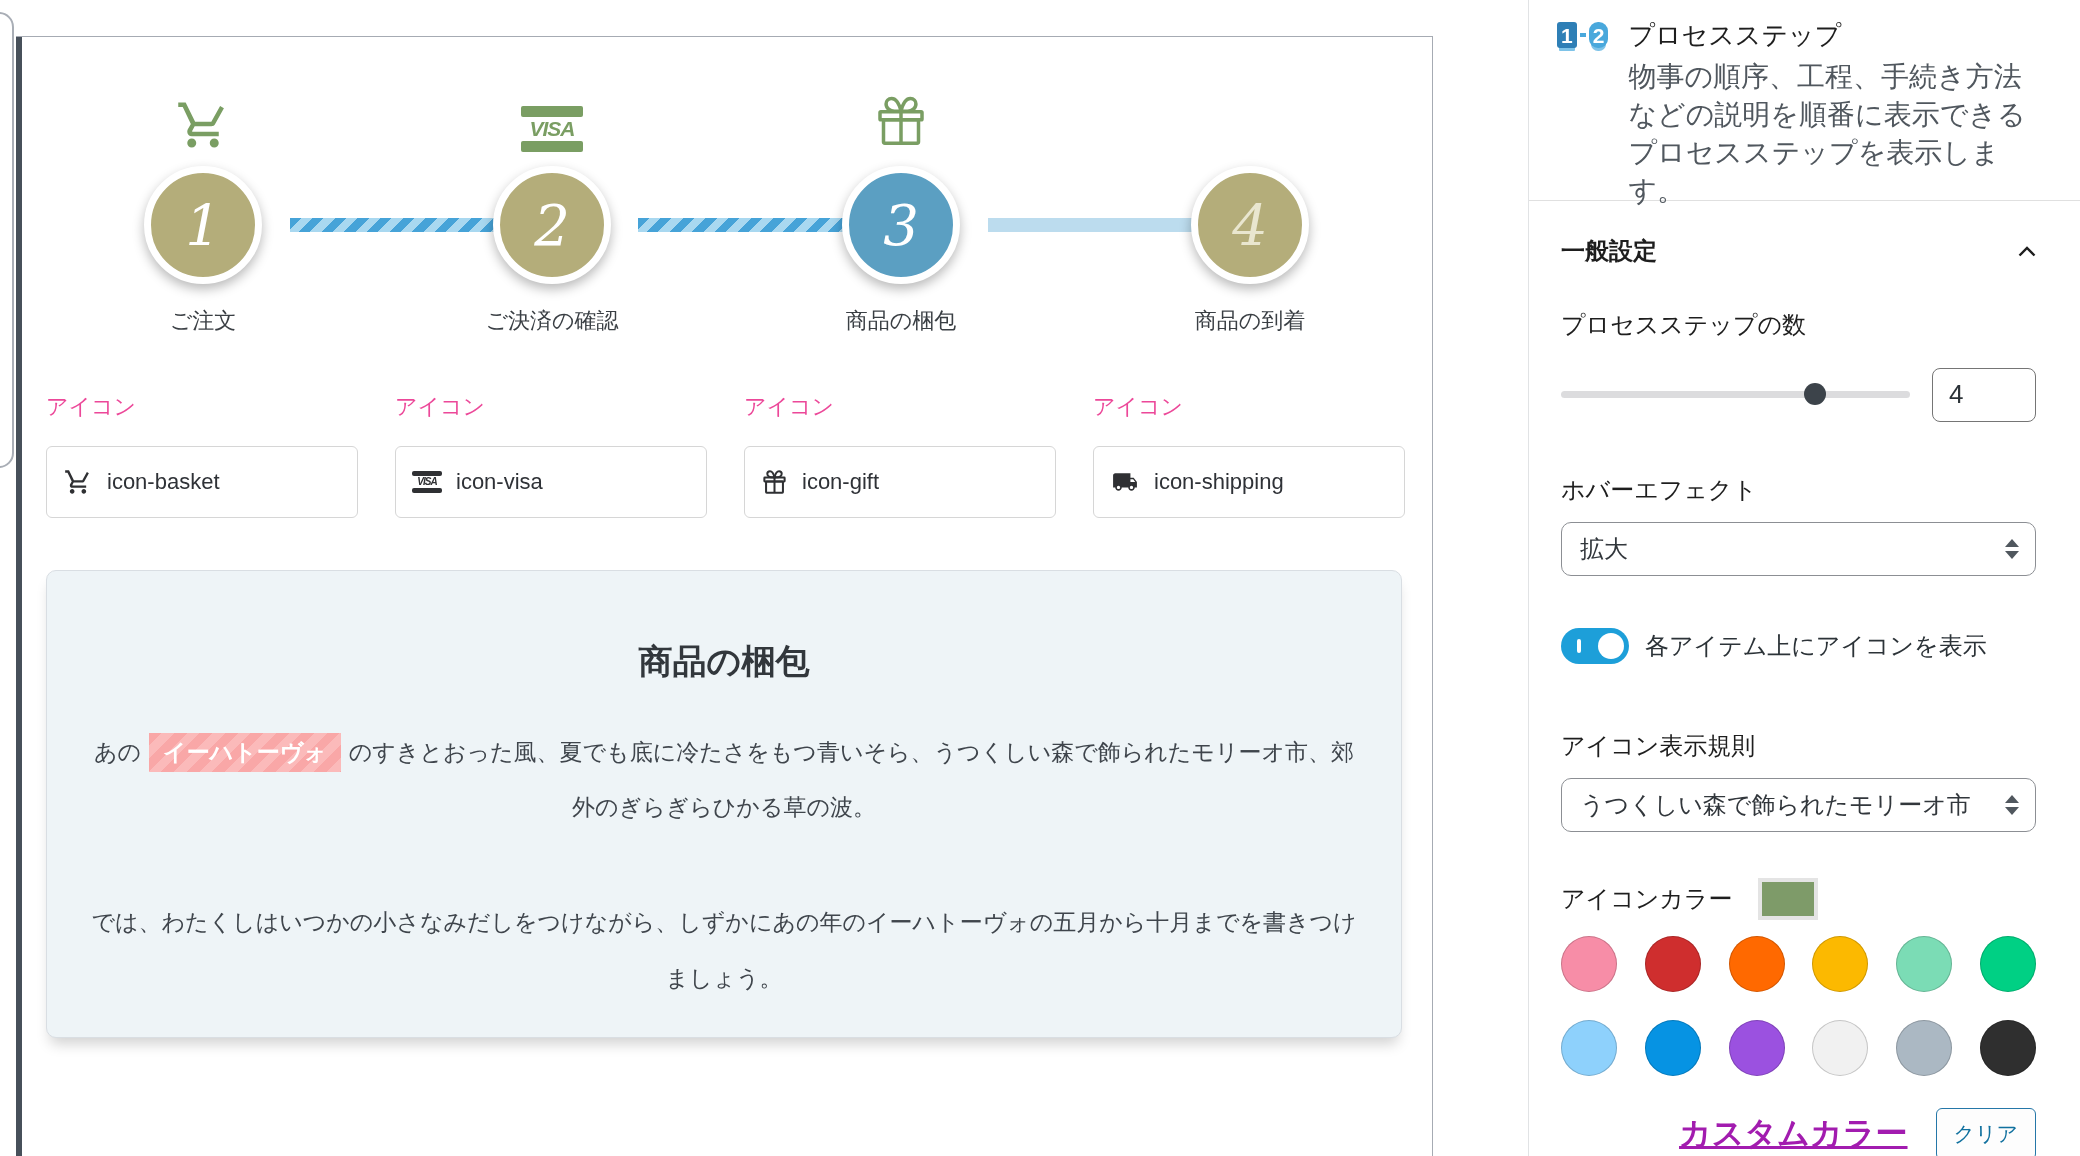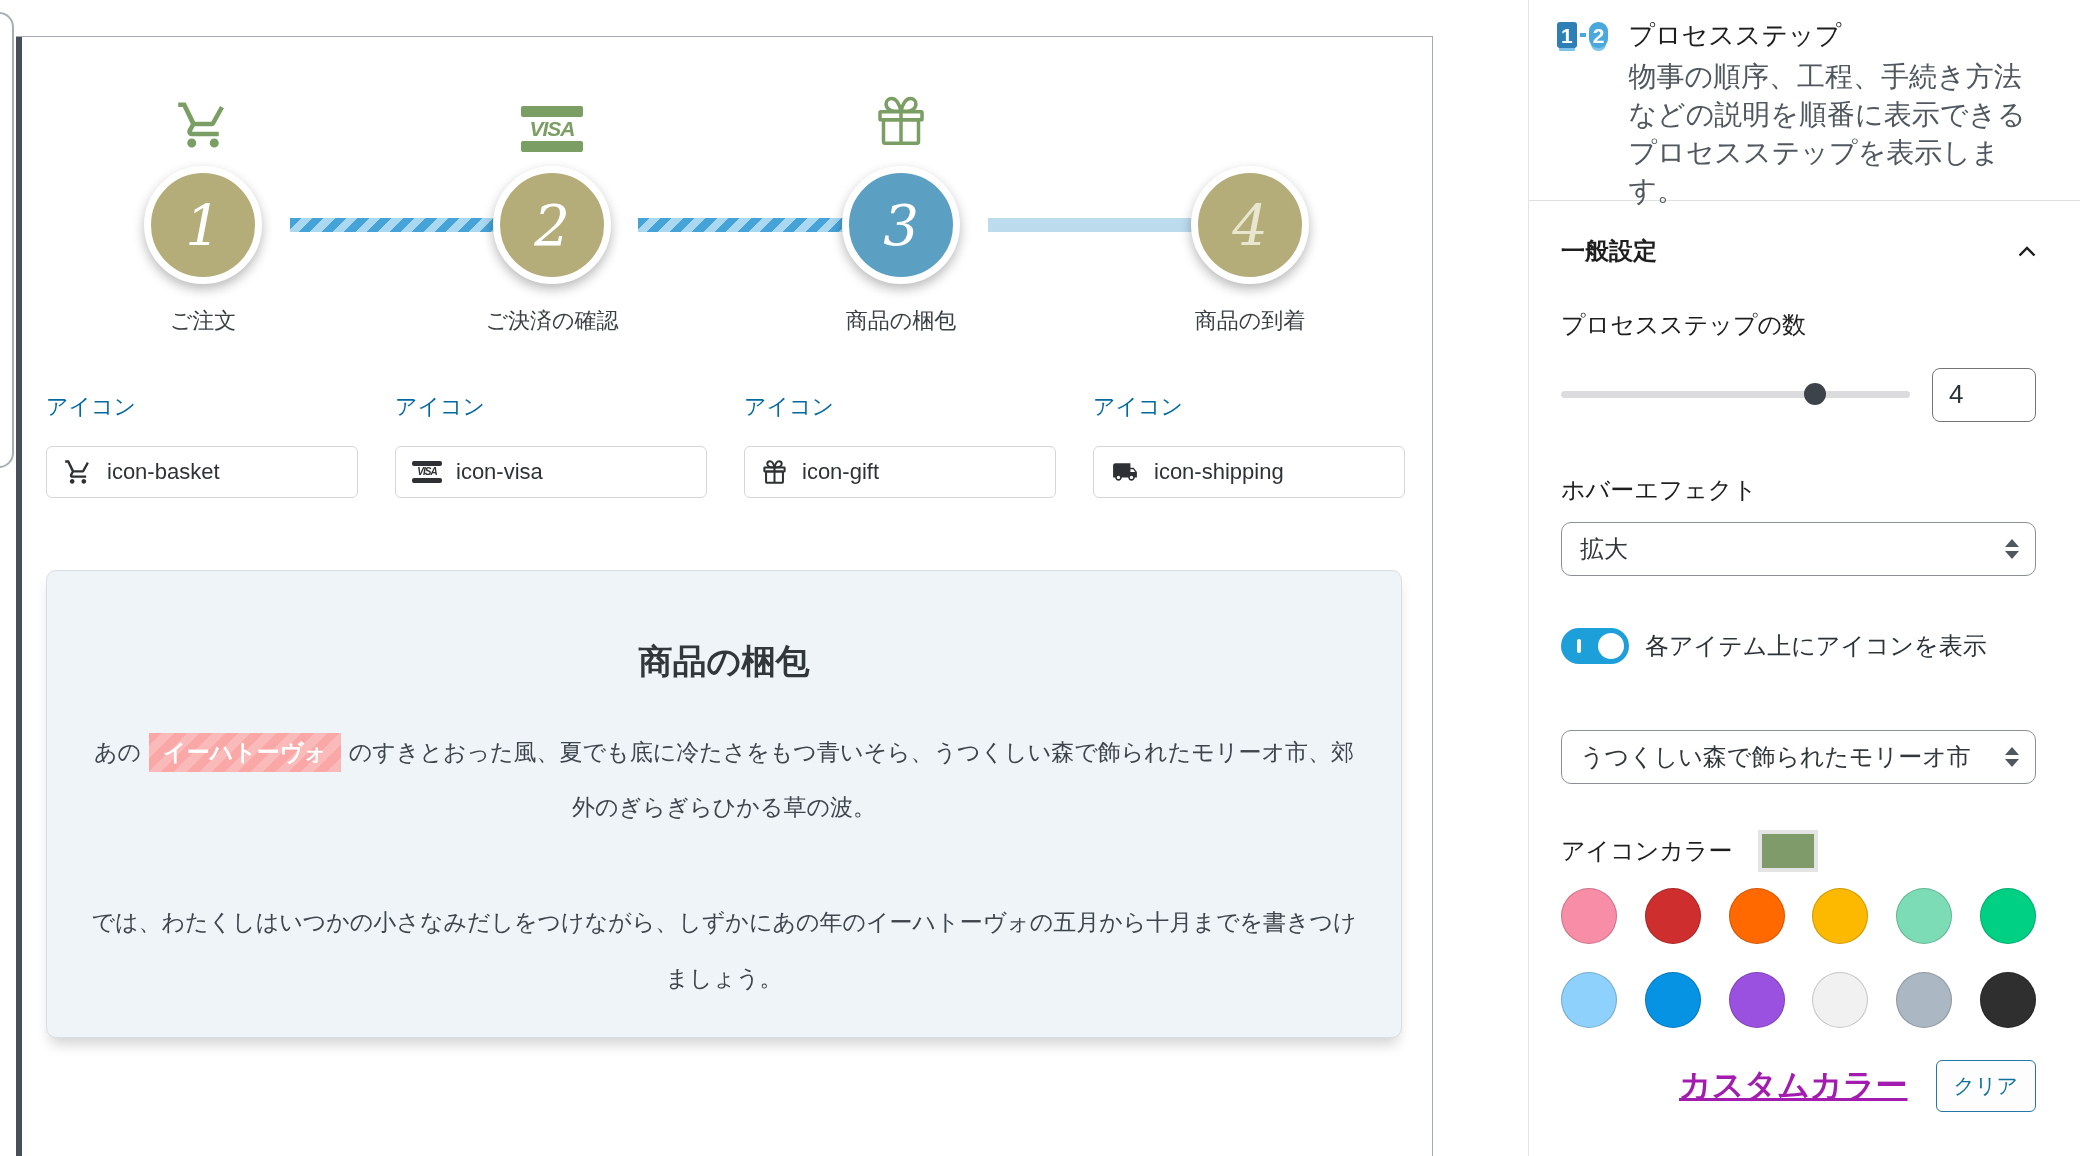--- a/index.html
+++ b/index.html
@@ -36,22 +36,22 @@
   
   .visa-icon{display:inline-flex;flex-direction:column;align-items:center;}
   .visa-icon .bar{width:62px;height:11px;background:#7a9e63;border-radius:2px;}
   .visa-icon .word{font-size:21px;font-weight:900;font-style:italic;letter-spacing:-1px;color:#7a9e63;line-height:24px;}
   .visa-icon.dark .bar{width:30px;height:5px;background:#2f3033;}
   .visa-icon.dark .word{font-size:10px;line-height:12px;color:#2f3033;}
 
   
   .fields{position:absolute;left:46px;top:392px;width:1360px;display:flex;gap:37px;}
   .field-col{width:312px;}
-  .field-label{font-size:22px;color:#0369a1;margin-bottom:24px;}
-  .field-box{height:52px;border:1px solid #d6d6d6;border-radius:6px;background:#fff;
+  .field-label{font-size:22px;color:#ec4899;margin-bottom:24px;}
+  .field-box{height:72px;border:1px solid #d6d6d6;border-radius:6px;background:#fff;
     display:flex;align-items:center;gap:14px;padding:4px 16px;box-sizing:border-box;}
   .field-box .ftext{font-size:22px;color:#2f3237;}
 
   
   .content-box{position:absolute;left:46px;top:570px;width:1356px;height:468px;box-sizing:border-box;
     background:#eef4f7;border:1px solid #d9dee3;border-radius:10px;
     box-shadow:0 10px 14px -4px rgba(0,0,0,.18);}
   .content-title{margin-top:68px;text-align:center;font-size:34px;font-weight:bold;color:#32373c;}
   .content-text{width:1270px;margin:40px auto 0;text-align:center;font-size:23px;line-height:2.4;color:#3f454c;}
   .content-text p{margin:0;font-family:Liberation Serif, serif;}
@@ -291,20 +291,21 @@
 
     <div class="toggle-row">
       <div class="toggle">
         <span class="on-bar"></span>
           <span class="knob"></span>
       </div>
       <div class="toggle-label">各アイテム上にアイコンを表示</div>
     </div>
 
     <div class="row-iconrule">
+      <div class="ctrl-label">アイコン表示規則</div>
       <div class="select-box">
         <span>うつくしい森で飾られたモリーオ市</span>
         <span class="updown">
           <span class="tri up"></span>
             <span class="tri down"></span>
         </span>
       </div>
     </div>
 
     <div class="iconcolor-row">

